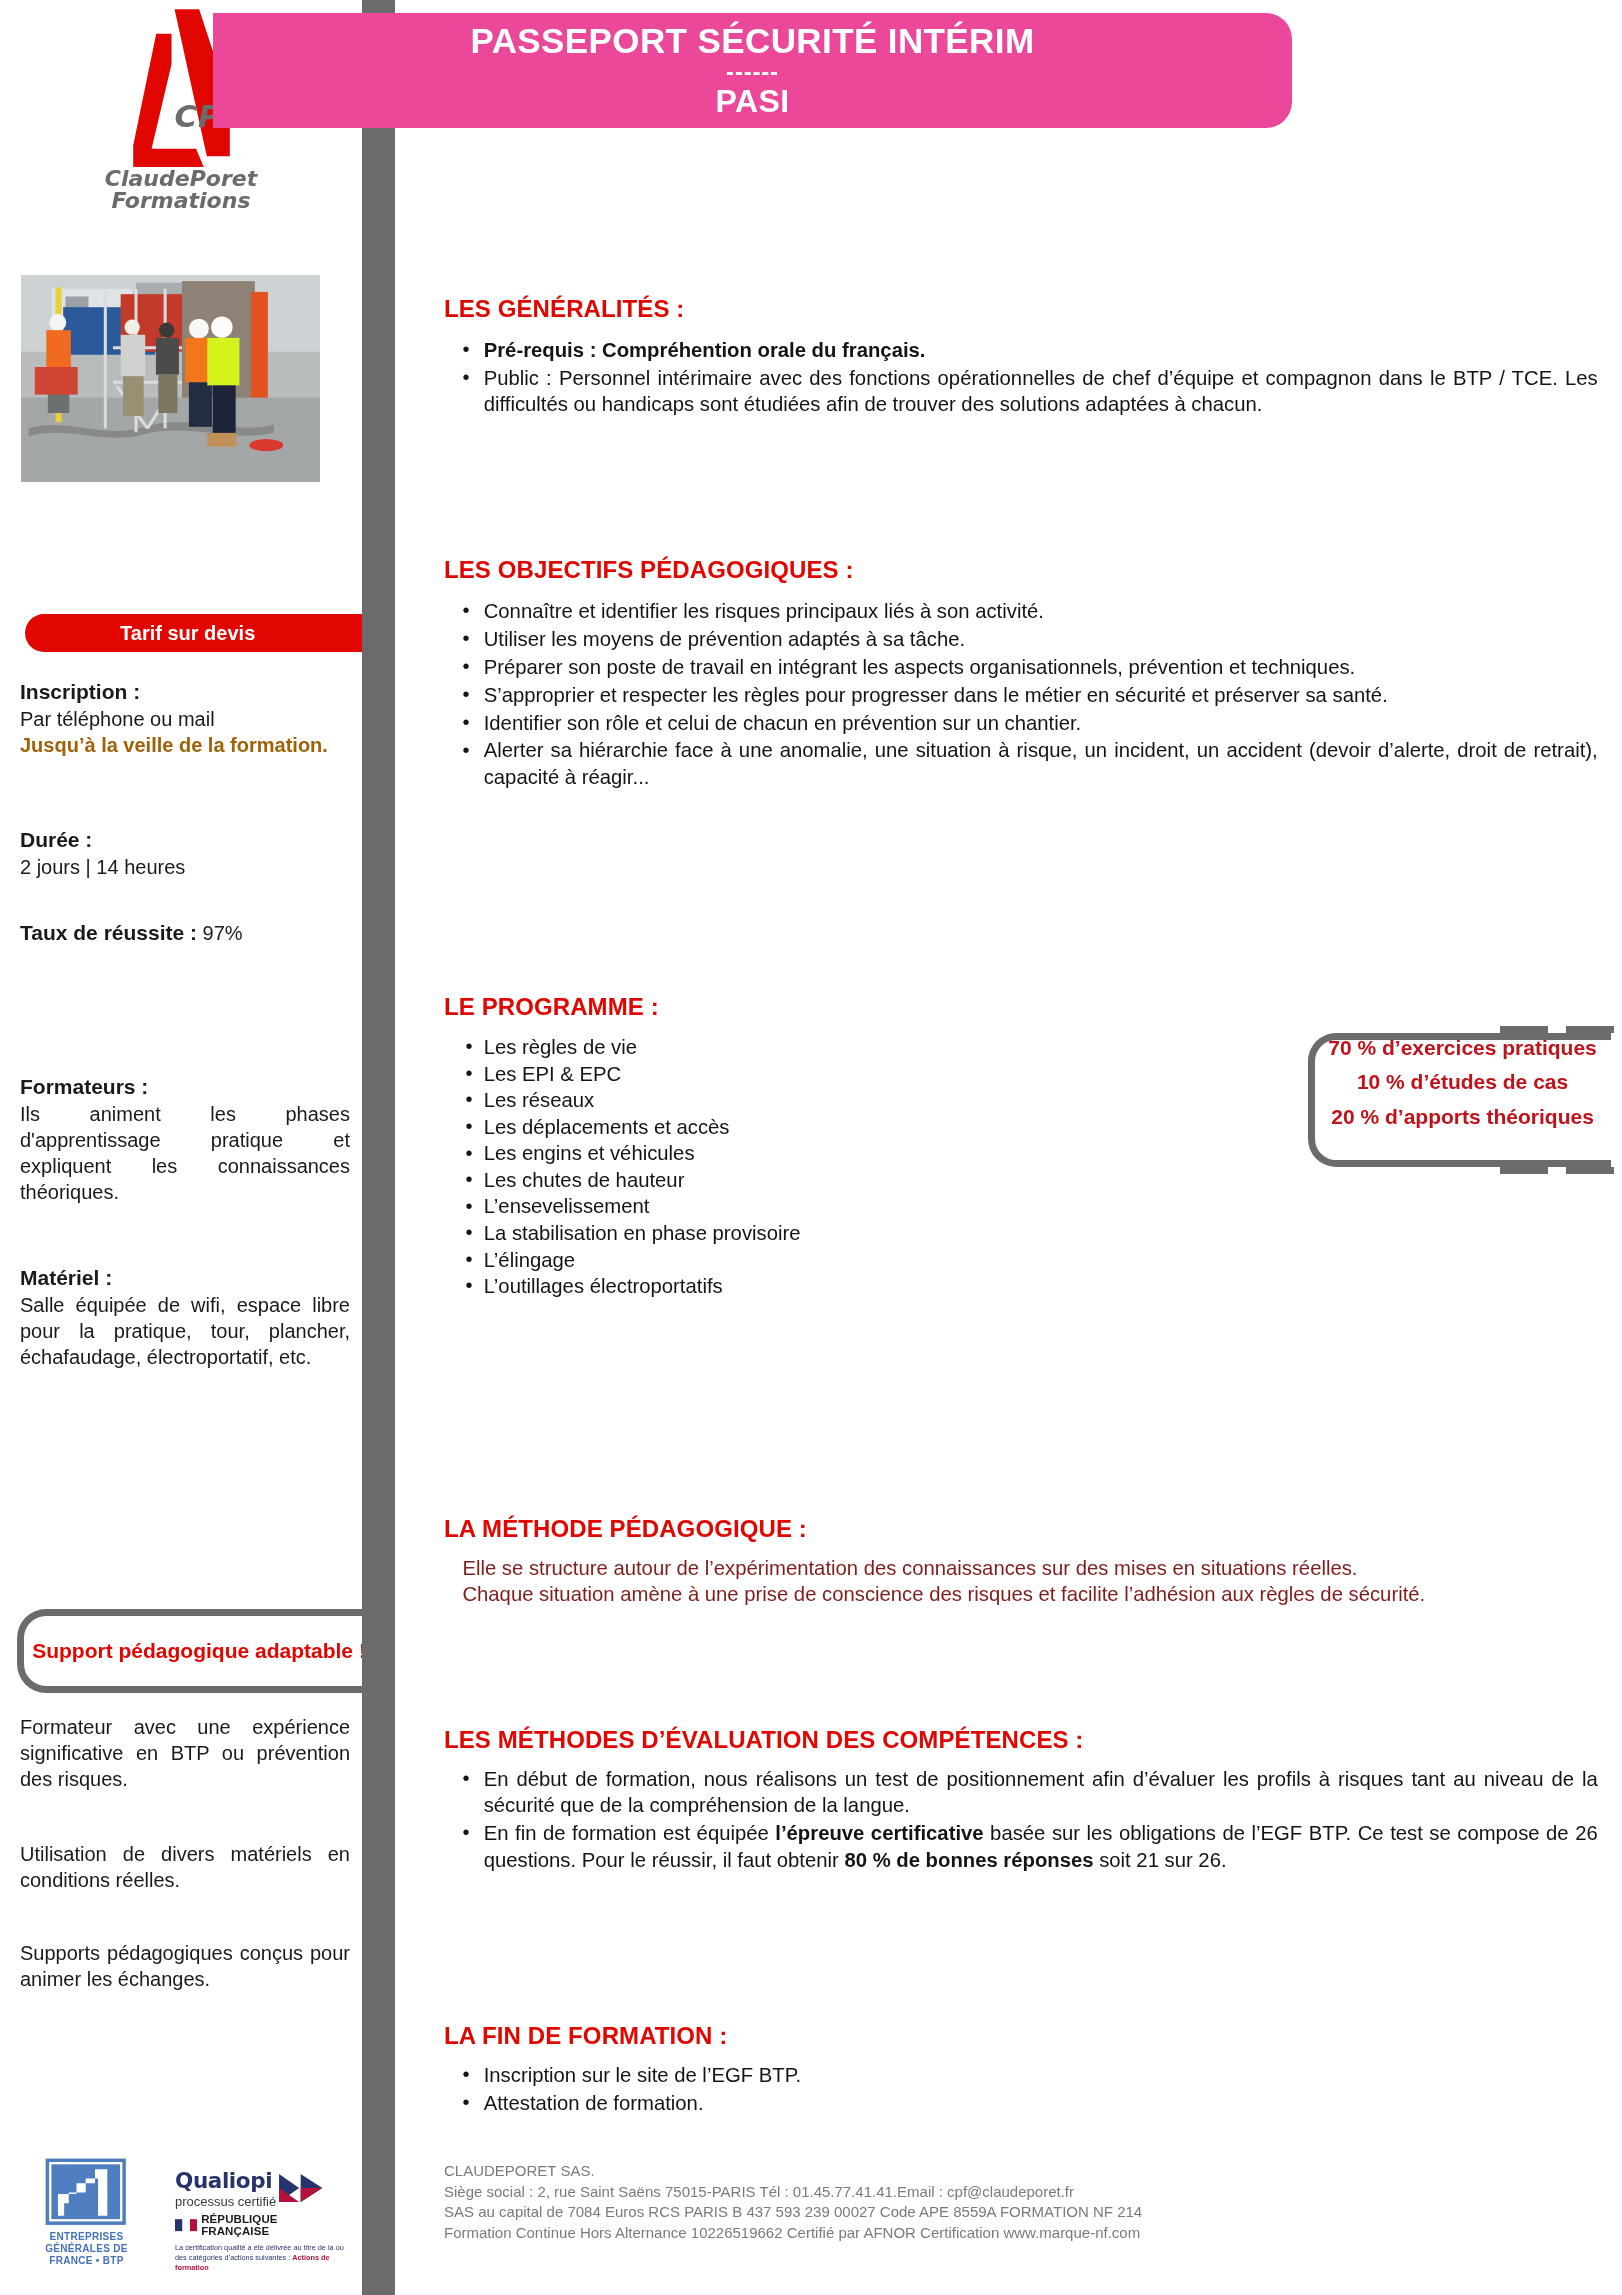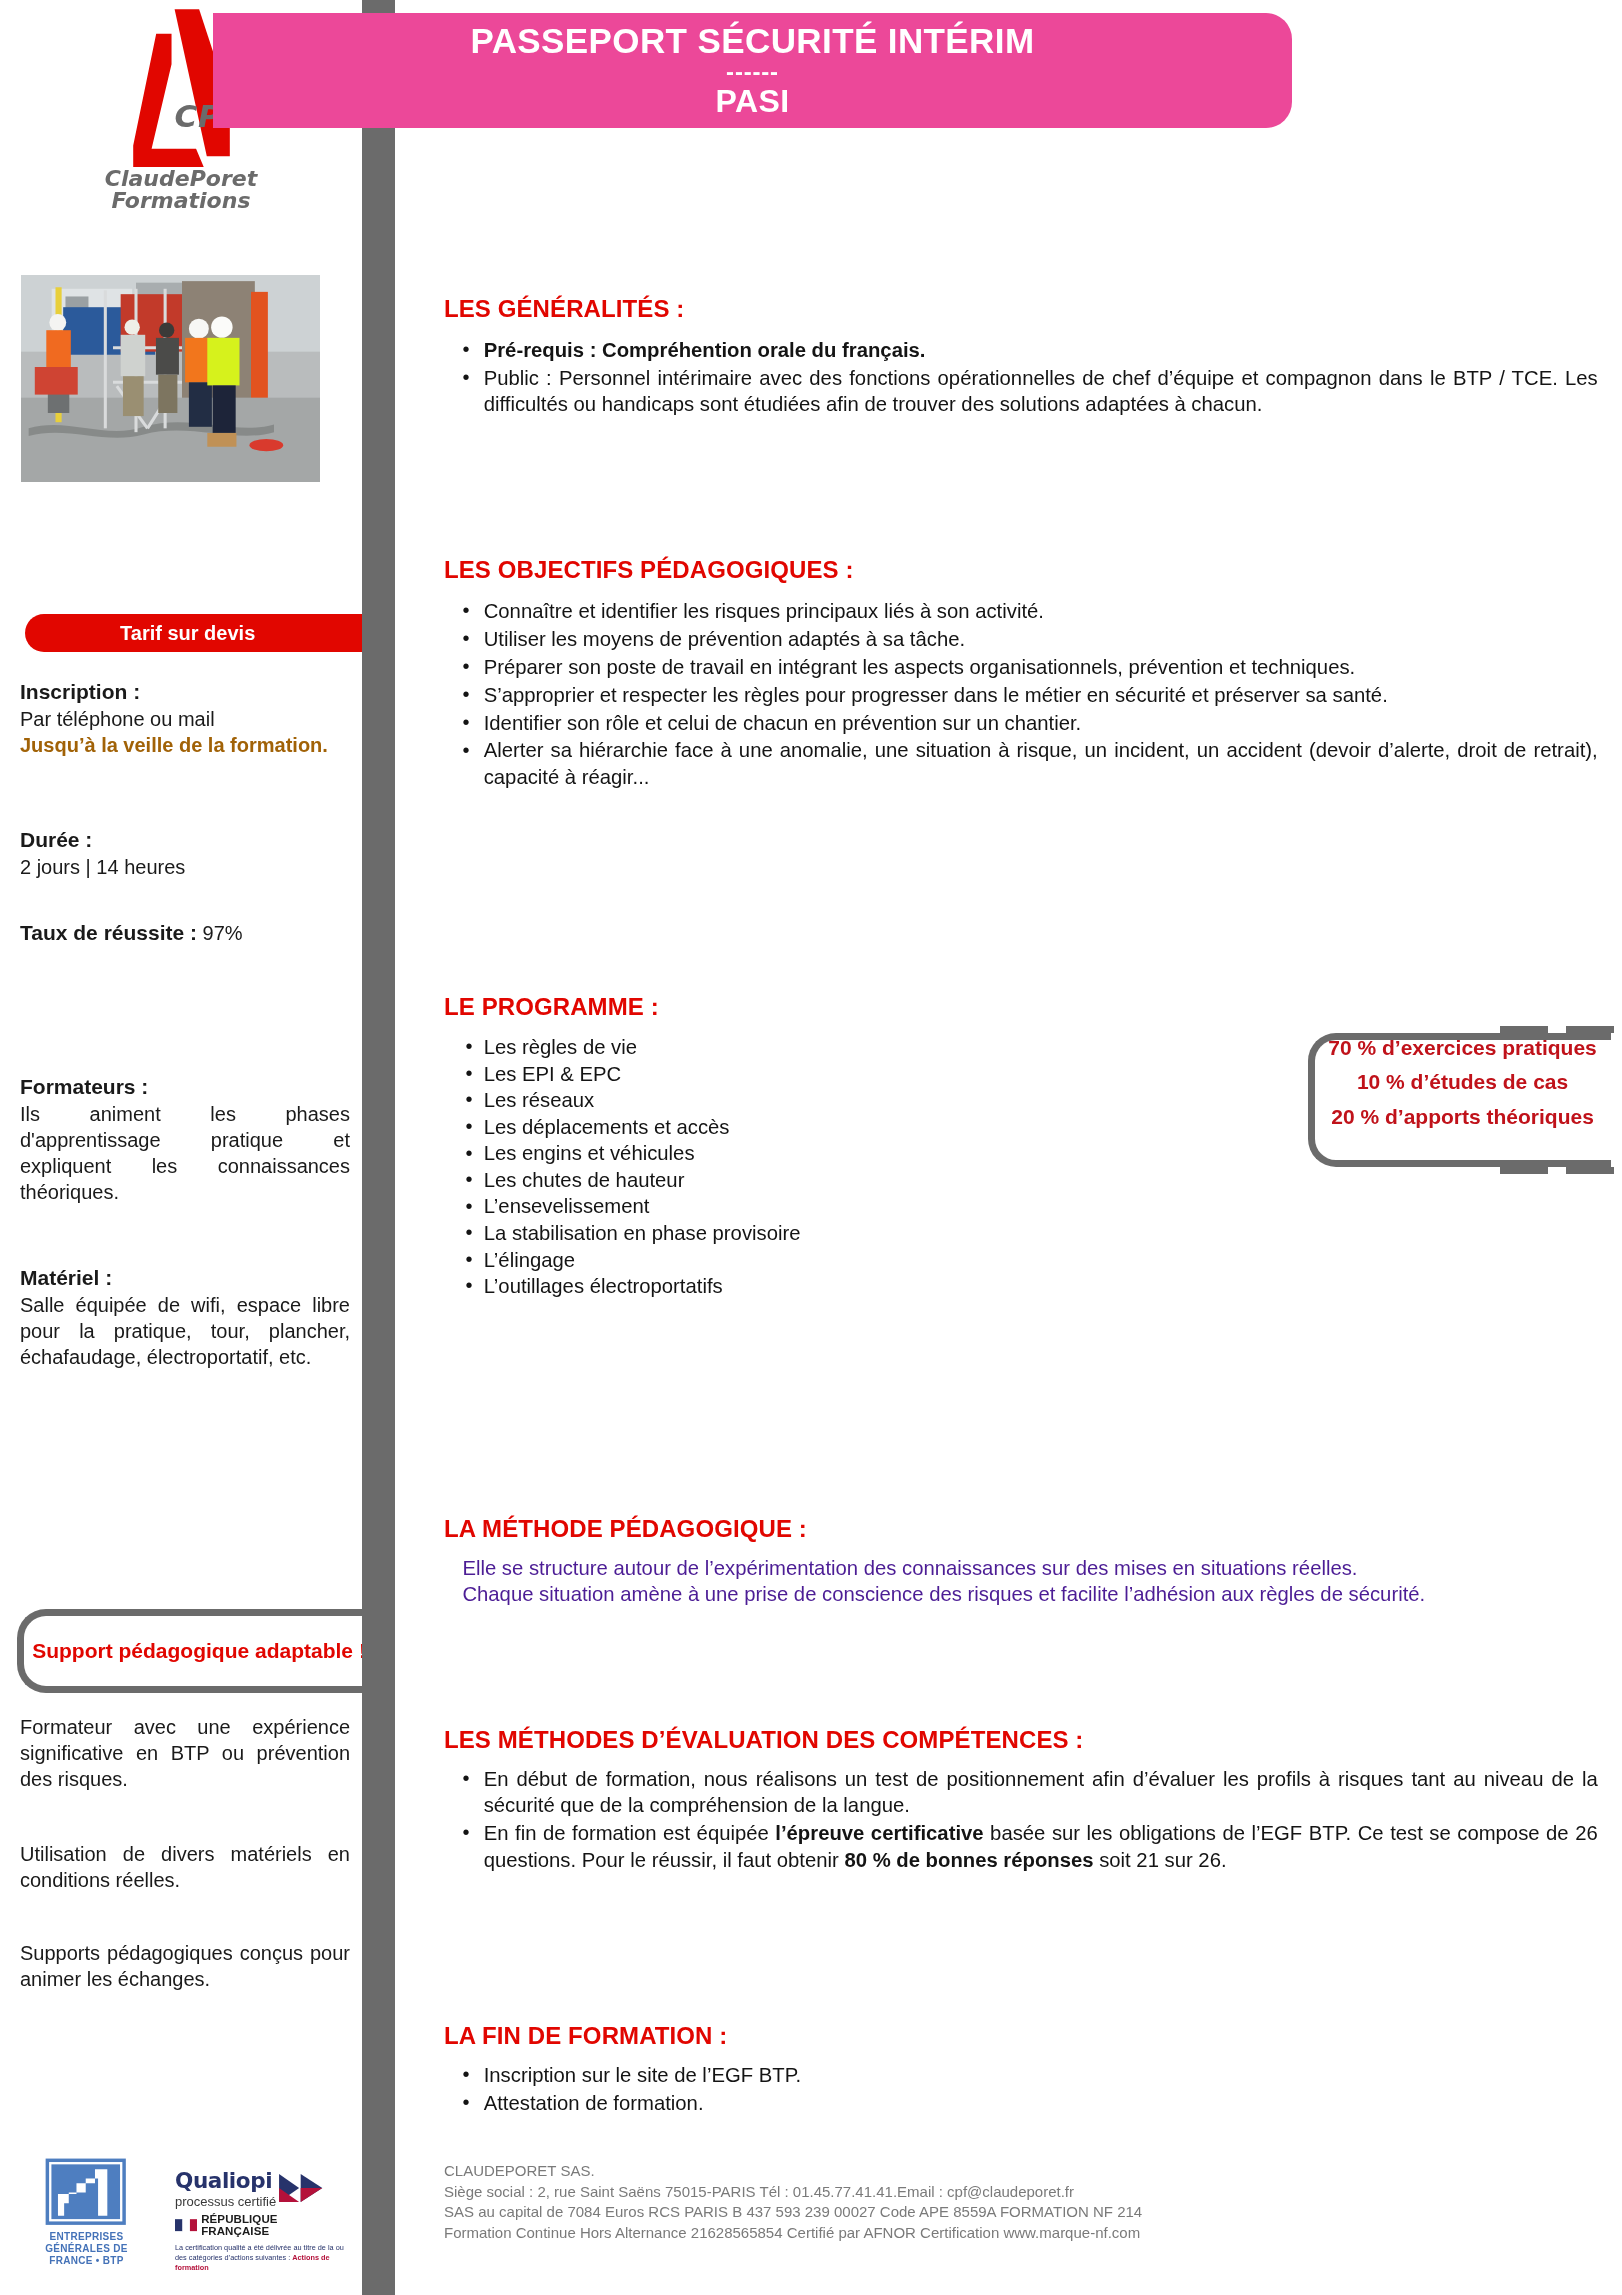--- a/index.html
+++ b/index.html
@@ -177,21 +177,21 @@
     text-align-last: left;
     margin-bottom: 1.5px;
   }
   ul.bullets li::before {
     content: "•";
     position: absolute; left: 7.7px; top: -0.8px;
     font-size: 20px; color: #141414;
   }
   ul.bullets.tight li { text-align: left; text-align-last: left; margin-bottom: 0px; line-height: 1.31; }
   ul.bullets.tight li::before { left: 10.7px; }
-  .para { font-size: 20.3px; line-height: 1.30; color: #4c1d95; text-align: justify; text-align-last: left; }
+  .para { font-size: 20.3px; line-height: 1.30; color: #7f1d1d; text-align: justify; text-align-last: left; }
   .b { font-weight: bold; }
 
   
   .pct-box {
     position: absolute;
     left: 1308px; top: 1033px;
     width: 303px; height: 134px;
   }
   .pct-frame {
     position: absolute; inset: 0;
@@ -442,21 +442,21 @@
     <ul class="bullets">
       <li>Inscription sur le site de l’EGF BTP.</li>
       <li>Attestation de formation.</li>
     </ul>
   </div>
 
   <div class="legal">
     <div>CLAUDEPORET SAS.</div>
     <div>Siège social : 2, rue Saint Saëns 75015-PARIS Tél : 01.45.77.41.41.Email : cpf@claudeporet.fr</div>
     <div>SAS au capital de 7084 Euros RCS PARIS B 437 593 239 00027 Code APE 8559A FORMATION NF 214</div>
-    <div>Formation Continue Hors Alternance 21628565854 Certifié par AFNOR Certification www.marque-nf.com</div>
+    <div>Formation Continue Hors Alternance 10226519662 Certifié par AFNOR Certification www.marque-nf.com</div>
   </div>
 </div>
 
 <div class="pct-box">
   <div class="pct-frame"></div>
   <div class="pct-dash-top" style="left:192px;top:-7px;width:48px"></div>
   <div class="pct-dash-top" style="left:258px;top:-7px;width:48px"></div>
   <div class="pct-dash-bot" style="left:192px;bottom:-7px;width:48px"></div>
   <div class="pct-dash-bot" style="left:258px;bottom:-7px;width:48px"></div>
   <div class="pct-inner">

